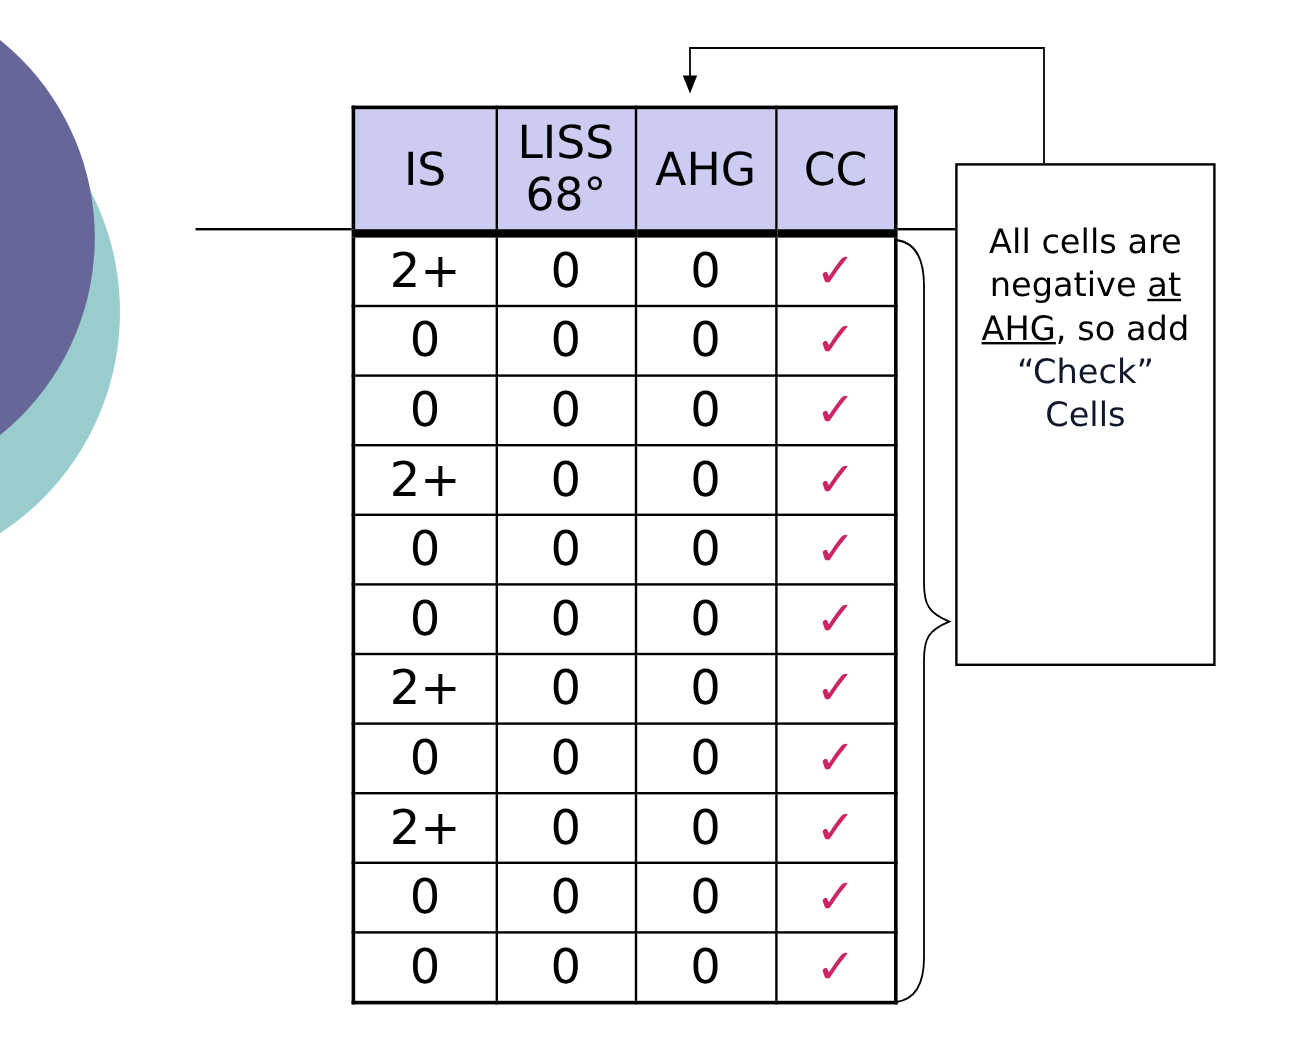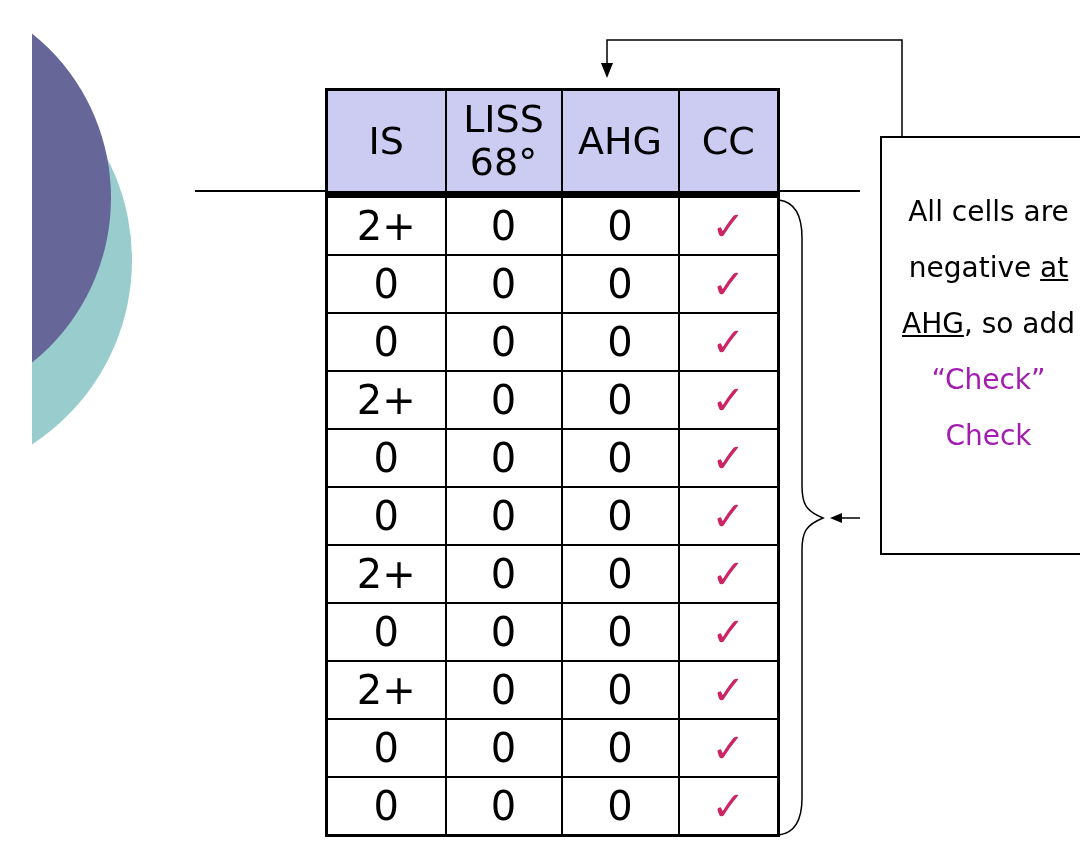--- a/index.html
+++ b/index.html
@@ -2,21 +2,21 @@
 <html><head>
 <meta charset="utf-8">
 <style>
   html,body { margin:0; padding:0; }
   body {
     width:1080px; height:864px;
     background:#ffffff;
     font-family:"DejaVu Sans","Liberation Sans",sans-serif;
     position:relative; overflow:hidden;
   }
-  .slide { position:absolute; inset:0; overflow:hidden;margin-left:32px; }
+  .slide { position:absolute; inset:0; overflow:hidden; }
 
   
   .circle { position:absolute; border-radius:50%; }
   .circle-teal   { left:-340px; top:40px;  width:440px; height:440px; background:#99CCCC; z-index:1; }
   .circle-purple { left:-343px; top:-13px; width:422px; height:422px; background:#666699; z-index:2; }
 
   
   .title-line { position:absolute; left:163px; top:190px; width:665px; height:2px; background:#000; z-index:0; }
 
   
@@ -43,31 +43,31 @@
   .check { color:#CC2566; font-size:40px; line-height:1; }
 
   
   .svg-abs { position:absolute; z-index:4; }
   #connector-top  { left:565px; top:30px; }
   #brace-svg      { left:740px; top:190px; }
   #connector-left { left:793px; top:506px; }
 
   
   .annotation-box {
-    position:absolute; left:848px; top:136px;
+    position:absolute; left:796px; top:136px;
     width:217px; height:419px;
     border:2px solid #000; background:#fff;
     box-sizing:border-box;
     text-align:center;
-    font-size:28px; line-height:56px;
+    font-size:28px; line-height:36px;
     padding-top:46px;
     z-index:5; color:#000;
   }
   .underlined { text-decoration:underline; }
-  .pink { color:#a21caf; }
+  .pink { color:#0f172a; }
 </style>
 </head>
 <body>
 
 <div class="slide">
 
   <div class="circle circle-teal"></div>
   <div class="circle circle-purple"></div>
 
   <div class="title-line"></div>
@@ -167,16 +167,16 @@
   </svg>
 
   <svg id="connector-left" class="svg-abs" width="40" height="24">
     <line x1="35" y1="12" x2="14" y2="12" stroke="#000" stroke-width="1.5"></line>
     <polygon points="5,12 17,7 17,17" fill="#000"></polygon>
   </svg>
 
   <div class="annotation-box">
     <span>All cells are negative </span><span class="underlined">at AHG</span><span>, so add </span>
     <div class="pink">“Check”</div>
-    <div class="pink">Check</div>
+    <div class="pink">Cells</div>
   </div>
 
 </div>
 
 </body></html>

